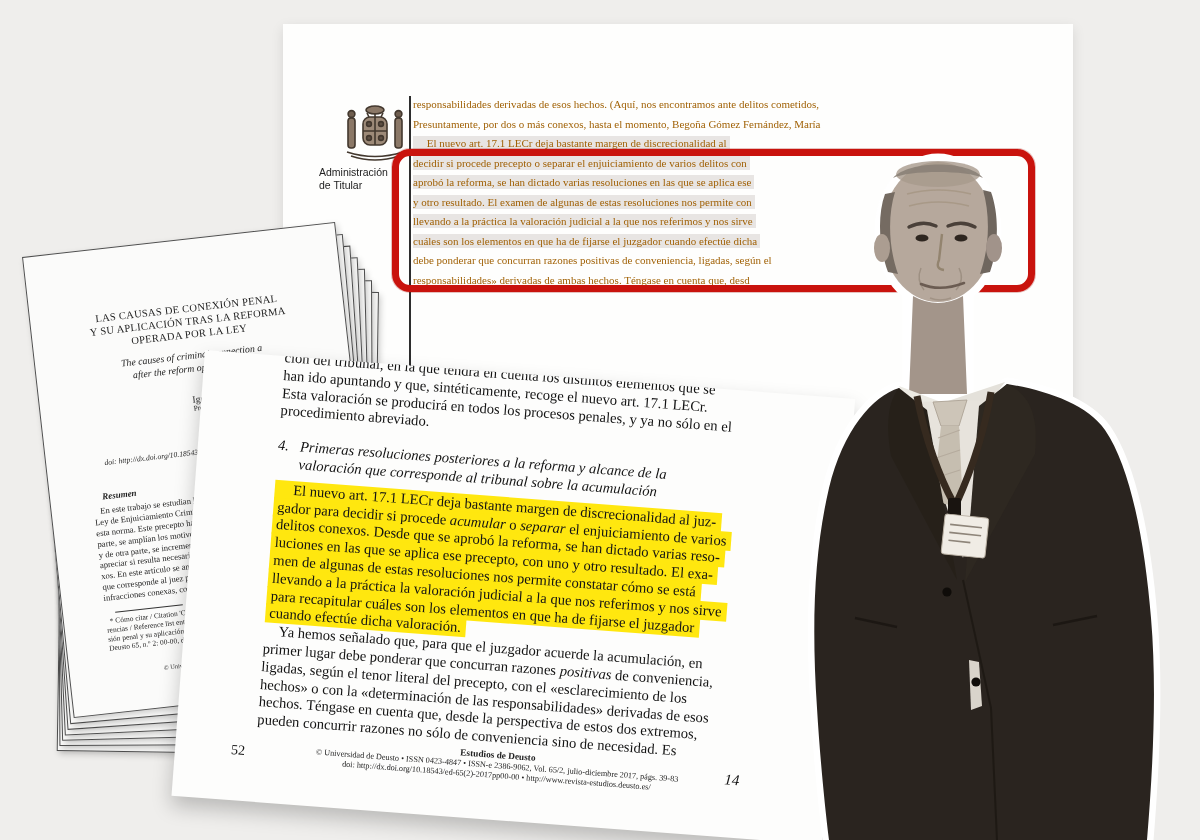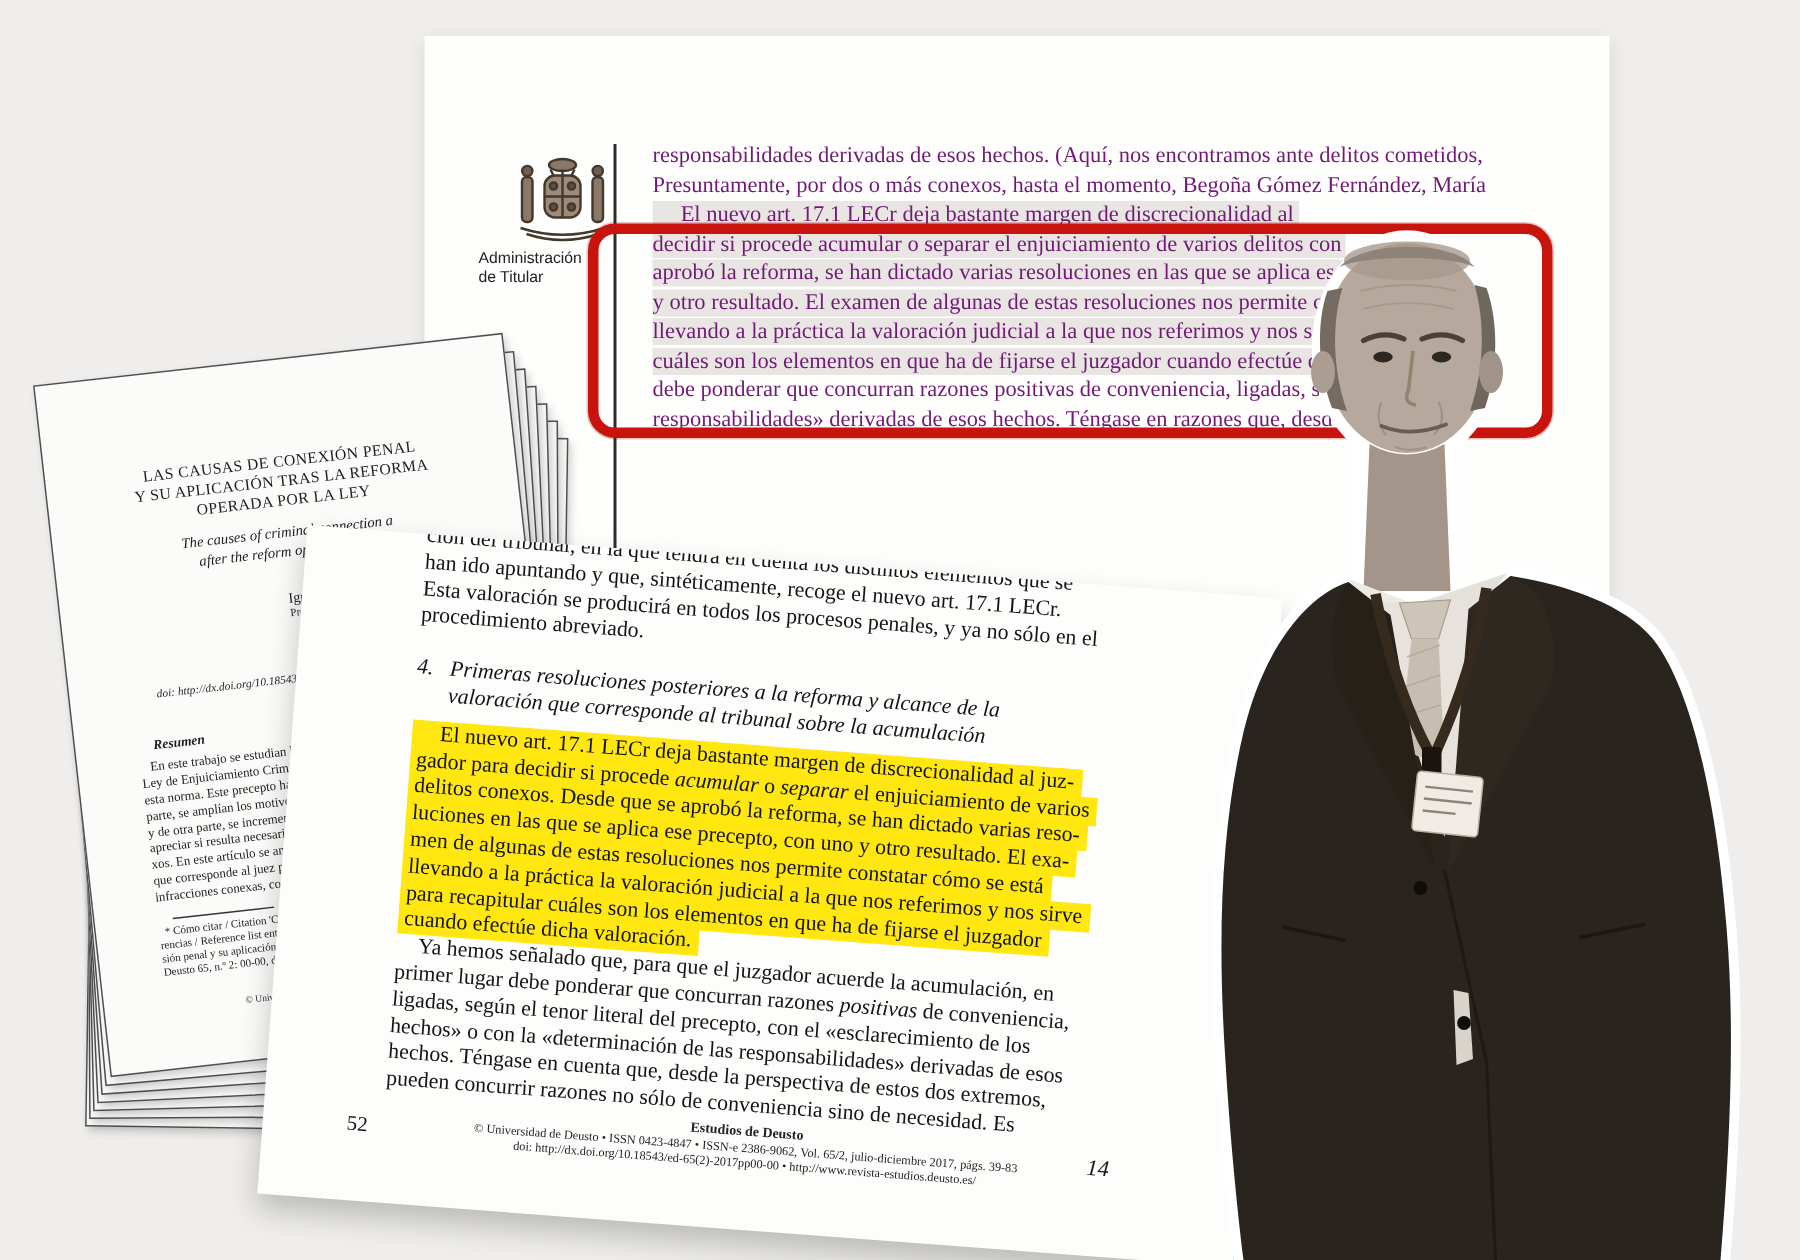--- a/index.html
+++ b/index.html
@@ -6,22 +6,22 @@
   .canvas{position:relative;width:1200px;height:840px;background:#efeeec;overflow:hidden;
           font-family:"Liberation Serif",serif;color:#161616;}
 
   
   .court{position:absolute;left:283px;top:24px;width:790px;height:400px;background:#fefefd;
          box-shadow:0 4px 12px rgba(0,0,0,.10);}
   .court-vline{position:absolute;left:126px;top:72px;width:2px;height:300px;background:#2d2d2d;}
   .arms{position:absolute;left:60px;top:80px;}
   .agency{position:absolute;left:36px;top:142px;width:100px;text-align:left;
           font-family:"Liberation Sans",sans-serif;font-size:10.5px;line-height:13px;color:#222;}
-  .court-text{position:absolute;left:152px;top:71px;width:650px;font-size:15px;line-height:19.5px;
-              color:#701a75;white-space:nowrap;}
+  .court-text{position:absolute;left:130px;top:71px;width:650px;font-size:11px;line-height:19.5px;
+              color:#a16207;white-space:nowrap;}
   .court-text .t-line{height:19.5px;overflow:visible;}
   .court-hl .t-span{background:#e8e5e3;padding:1px 3px 1px 0;}
   .redbox{position:absolute;left:392px;top:149px;width:629px;height:129px;
           border:7px solid #c9130d;border-radius:18px;box-shadow:0 0 0 1px rgba(160,10,5,.25);}
 
   
   .stack-page{position:absolute;left:22px;top:257px;width:313px;height:462px;background:#fbfbfa;
               border:1px solid #4f4f4f;transform-origin:0 0;box-shadow:2px 3px 6px rgba(0,0,0,.18);}
   .stack-page.b1{transform:translate(42px,30px) rotate(0.9deg);}
   .stack-page.b2{transform:translate(35px,25px) rotate(-0.3deg);}
@@ -96,29 +96,29 @@
       <div>de Titular</div>
     </div>
     <div class="court-vline"></div>
     <div class="court-text">
       <div>
           <div class="t-line"><span class="t-span">responsabilidades derivadas de esos hechos. (Aquí, nos encontramos ante delitos cometidos,</span></div>
           <div class="t-line"><span class="t-span">Presuntamente, por dos o más conexos, hasta el momento, Begoña Gómez Fernández, María</span></div>
         </div>
       <div class="court-hl">
           <div class="t-line"><span class="t-span">&nbsp;&nbsp;&nbsp;&nbsp;&nbsp;El nuevo art. 17.1 LECr deja bastante margen de discrecionalidad al</span></div>
-          <div class="t-line"><span class="t-span">decidir si procede acumular o separar el enjuiciamiento de varios delitos con</span></div>
+          <div class="t-line"><span class="t-span">decidir si procede precepto o separar el enjuiciamiento de varios delitos con</span></div>
           <div class="t-line"><span class="t-span">aprobó la reforma, se han dictado varias resoluciones en las que se aplica ese</span></div>
           <div class="t-line"><span class="t-span">y otro resultado. El examen de algunas de estas resoluciones nos permite con</span></div>
           <div class="t-line"><span class="t-span">llevando a la práctica la valoración judicial a la que nos referimos y nos sirve</span></div>
           <div class="t-line"><span class="t-span">cuáles son los elementos en que ha de fijarse el juzgador cuando efectúe dicha</span></div>
         </div>
       <div>
           <div class="t-line"><span class="t-span">debe ponderar que concurran razones positivas de conveniencia, ligadas, según el</span></div>
-          <div class="t-line"><span class="t-span">responsabilidades» derivadas de esos hechos. Téngase en razones que, desd</span></div>
+          <div class="t-line"><span class="t-span">responsabilidades» derivadas de ambas hechos. Téngase en cuenta que, desd</span></div>
         </div>
     </div>
   </div>
   <div class="redbox"></div>
 
   <div>
     <div class="stack-page b1"></div>
     <div class="stack-page b2"></div>
     <div class="stack-page b3"></div>
     <div class="stack-page b4"></div>

